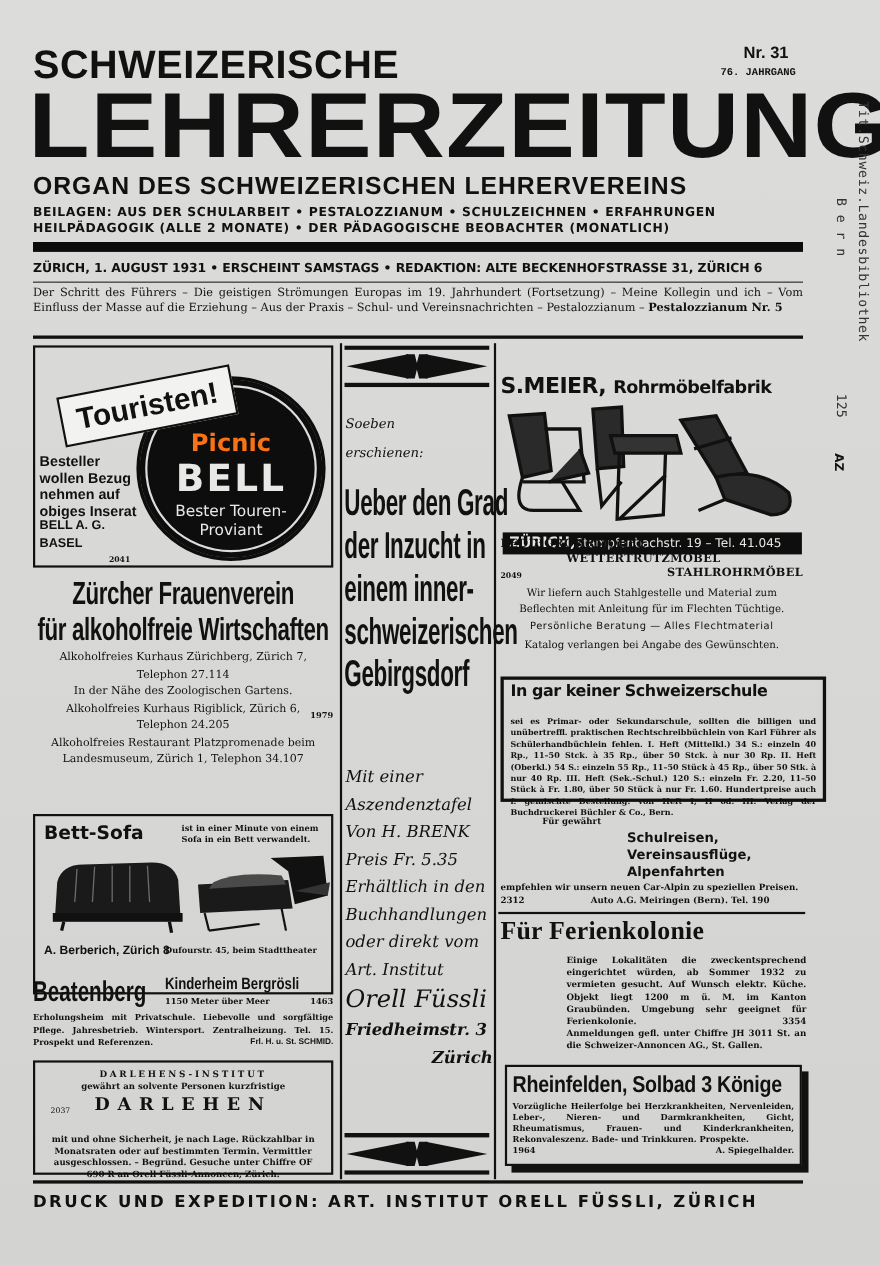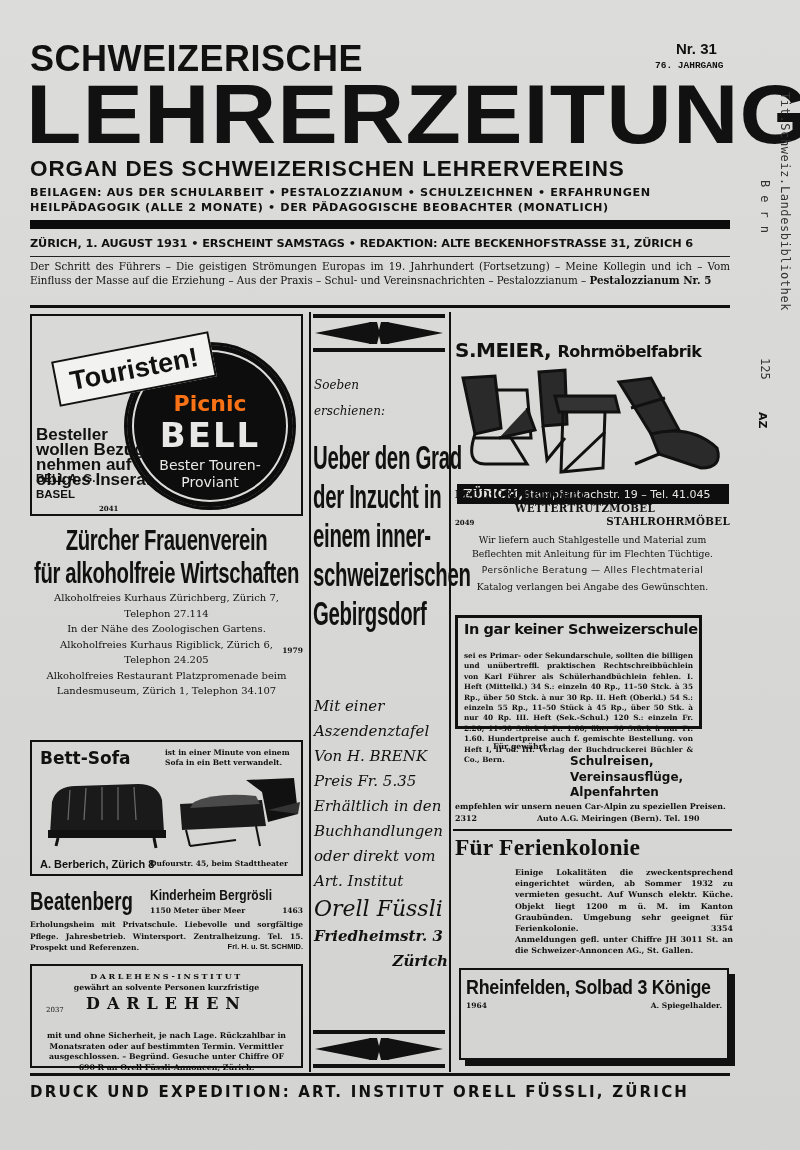--- a/index.html
+++ b/index.html
@@ -30,30 +30,30 @@
   .box { position: absolute; border: 2px solid #111; }
   .vline { position: absolute; width: 2px; background: #111; }
 
   
   .bell { left: 30px; top: 314px; width: 273px; height: 202px; }
   .tour { position: absolute; left: 22px; top: 30px; width: 160px; height: 46px; background: #f2f2f0; border: 2px solid #111; transform: rotate(-11deg); display: flex; align-items: center; justify-content: center; font-family: "Liberation Sans", sans-serif; font-weight: bold; font-size: 27px; z-index: 2; }
   .bell-circle { position: absolute; left: 92px; top: 26px; width: 172px; height: 168px; border-radius: 50%; background: #0d0d0d; border: 3px solid #0d0d0d; box-shadow: inset 0 0 0 5px #0d0d0d, inset 0 0 0 7px #dcdcda; }
   .bell-circle .t1 { position: absolute; top: 46px; width: 100%; text-align: center; color: #f97316; font-family: "DejaVu Sans", sans-serif; font-size: 22px; font-weight: bold; }
   .bell-circle .t2 { position: absolute; top: 70px; width: 100%; text-align: center; color: #e8e8e6; font-family: "DejaVu Sans", sans-serif; font-size: 34px; font-weight: bold; letter-spacing: 2px; }
   .bell-circle .t3 { position: absolute; top: 112px; width: 100%; text-align: center; color: #e8e8e6; font-family: "DejaVu Sans", sans-serif; font-size: 14px; line-height: 17px; }
-  .bell-left { position: absolute; left: 4px; top: 96px; font-family: "Liberation Sans", sans-serif; font-weight: bold; font-size: 17px; line-height: 15px; margin-top: 15px; }
+  .bell-left { position: absolute; left: 4px; top: 96px; font-family: "Liberation Sans", sans-serif; font-weight: bold; font-size: 13px; line-height: 15px; }
   .bell-addr { position: absolute; left: 4px; top: 154px; font-family: "Liberation Sans", sans-serif; font-weight: bold; font-size: 11.5px; line-height: 16px; }
   .bell-num { position: absolute; left: 67px; top: 188px; font-size: 7px; font-weight: bold; }
 
   .frau { position: absolute; left: 30px; top: 524px; width: 273px; text-align: center; }
   .frau .hd { font-family: "Liberation Sans", sans-serif; font-weight: bold; font-size: 29px; line-height: 33px; transform: scaleX(0.7); transform-origin: center top; white-space: nowrap; margin: 0 -60px; letter-spacing: -0.5px; }
   .frau .ln { font-size: 10px; line-height: 15.5px; }
   .frau .num { position: absolute; right: 0; top: 122px; font-size: 7.5px; font-weight: bold; }
 
-  .sofa { left: 30px; top: 740px; width: 273px; height: 136px; }
+  .sofa { left: 30px; top: 740px; width: 273px; height: 164px; }
   .sofa .tt { position: absolute; left: 8px; top: 6px; font-family: "DejaVu Sans", sans-serif; font-weight: bold; font-size: 17px; }
   .sofa .sub { position: absolute; left: 133px; top: 6px; font-size: 7.5px; line-height: 10px; font-weight: bold; }
   .sofa .pic1 { position: absolute; left: 14px; top: 38px; width: 122px; height: 70px; }
   .sofa .pic2 { position: absolute; left: 144px; top: 32px; width: 126px; height: 76px; }
   .sofa .addr1 { position: absolute; left: 8px; top: 116px; font-family: "Liberation Sans", sans-serif; font-weight: bold; font-size: 11px; }
   .sofa .addr2 { position: absolute; left: 118px; top: 117px; font-size: 7.5px; font-weight: bold; }
 
   .beat { position: absolute; left: 30px; top: 882px; width: 273px; height: 76px; }
   .beat .big { position: absolute; left: 0; top: 4px; font-family: "Liberation Sans", sans-serif; font-weight: bold; font-size: 26px; transform: scaleX(0.72); transform-origin: left top; white-space: nowrap; }
   .beat .kh { position: absolute; left: 120px; top: 4px; font-family: "Liberation Sans", sans-serif; font-weight: bold; font-size: 15px; transform: scaleX(0.8); transform-origin: left top; white-space: nowrap; }
@@ -88,21 +88,21 @@
   .meier .bar { position: absolute; left: 2px; top: 146px; width: 272px; height: 20px; background: #0e0e0e; color: #e6e6e4; font-family: "DejaVu Sans", sans-serif; font-size: 11px; line-height: 20px; padding-left: 6px; white-space: nowrap; }
   .meier .bar b { font-size: 13px; }
   .peddi { position: absolute; left: 455px; top: 488px; width: 275px; font-weight: bold; font-size: 10.3px; line-height: 13.5px; letter-spacing: 0.3px; }
   .peddi .l2 { padding-left: 60px; }
   .peddi .l3 { text-align: right; }
   .peddi .n { position: absolute; left: 0; top: 28px; font-size: 7px; letter-spacing: 0; }
   .peddi .p { font-weight: normal; font-size: 9.3px; text-align: center; letter-spacing: 0; line-height: 14px; margin-top: 4px; }
   .peddi .p2 { font-family: "DejaVu Sans", sans-serif; font-weight: normal; font-size: 9px; text-align: center; letter-spacing: 0.5px; margin-top: 3px; }
   .peddi .p3 { font-weight: normal; font-size: 9.3px; text-align: center; letter-spacing: 0; margin-top: 3px; }
 
-  .keiner { left: 455px; top: 615px; width: 247px; height: 114px; border-width: 3px; padding: 3px 6px; }
+  .keiner { left: 455px; top: 615px; width: 296px; height: 114px; border-width: 3px; padding: 3px 6px; }
   .keiner .hd { font-family: "DejaVu Sans", sans-serif; font-weight: bold; font-size: 14.5px; letter-spacing: -0.4px; white-space: nowrap; }
   .keiner .body { font-size: 7.3px; font-weight: bold; line-height: 10.4px; text-align: justify; margin-top: 14px; }
 
   .schul { position: absolute; left: 455px; top: 740px; width: 275px; }
   .schul .fs { position: absolute; left: 38px; top: 2px; font-size: 7.8px; font-weight: bold; }
   .schul .bg { position: absolute; left: 115px; top: 14px; font-family: "DejaVu Sans", sans-serif; font-weight: bold; font-size: 12px; line-height: 15.5px; }
   .schul .l1 { position: absolute; left: 0; top: 62px; width: 280px; font-size: 7.9px; font-weight: bold; white-space: nowrap; }
   .schul .l2a { position: absolute; left: 0; top: 74px; font-size: 7.9px; font-weight: bold; }
   .schul .l2b { position: absolute; left: 82px; top: 74px; font-size: 7.9px; font-weight: bold; }
   .hr-r1 { position: absolute; left: 453px; top: 829px; width: 279px; height: 2px; background: #111; }
@@ -327,20 +327,21 @@
     <div class="body">
       <span>Einige Lokalitäten die zweckentsprechend eingerichtet würden, ab Sommer 1932 zu vermieten gesucht. Auf Wunsch elektr. Küche. Objekt liegt 1200 m ü. M. im Kanton Graubünden. Umgebung sehr geeignet für Ferienkolonie.</span>
       <span style="float:right">3354</span>
       <div>Anmeldungen gefl. unter Chiffre JH 3011 St. an die Schweizer-Annoncen AG., St. Gallen.</div>
     </div>
   </div>
 
   <div class="box rhein">
     <div class="hd">Rheinfelden, Solbad 3 Könige</div>
     <div class="body">
+      <div>Vorzügliche Heilerfolge bei Herzkrankheiten, Nervenleiden, Leber-, Nieren- und Darmkrankheiten, Gicht, Rheumatismus, Frauen- und Kinderkrankheiten, Rekonvaleszenz. Bade- und Trinkkuren. Prospekte.</div>
       <div style="display:flex;justify-content:space-between">
         <span>1964</span>
         <span>A. Spiegelhalder.</span>
       </div>
     </div>
   </div>
 
   <div class="footer-rule"></div>
   <div class="footer">DRUCK UND EXPEDITION: ART. INSTITUT ORELL FÜSSLI, ZÜRICH</div>
 </div>

